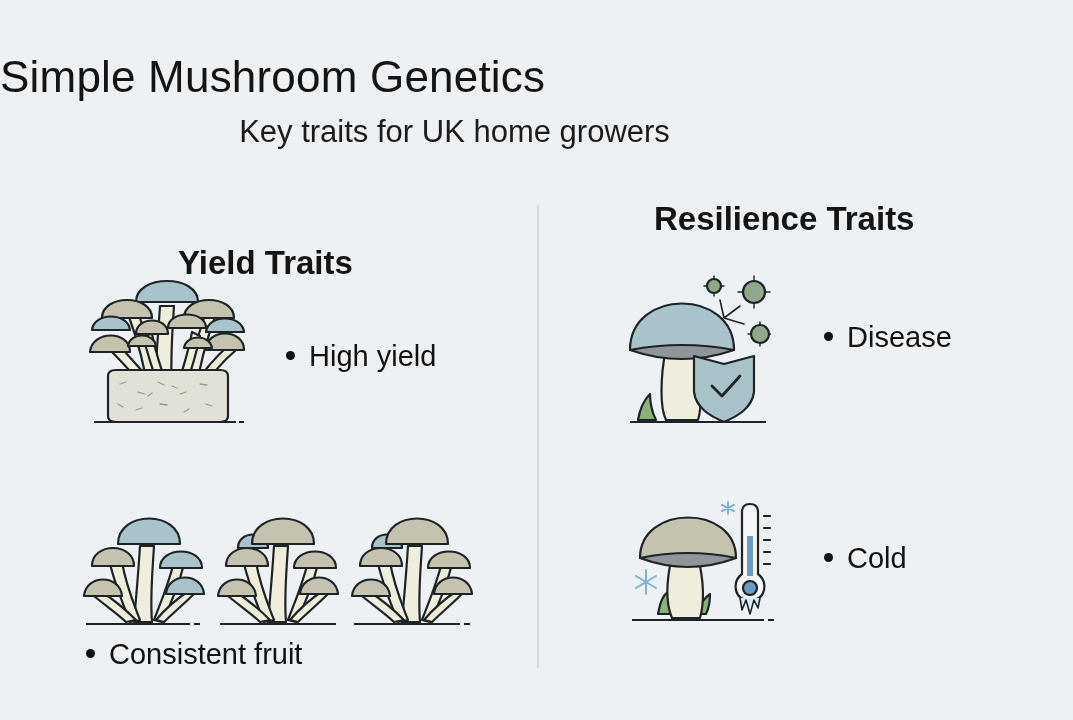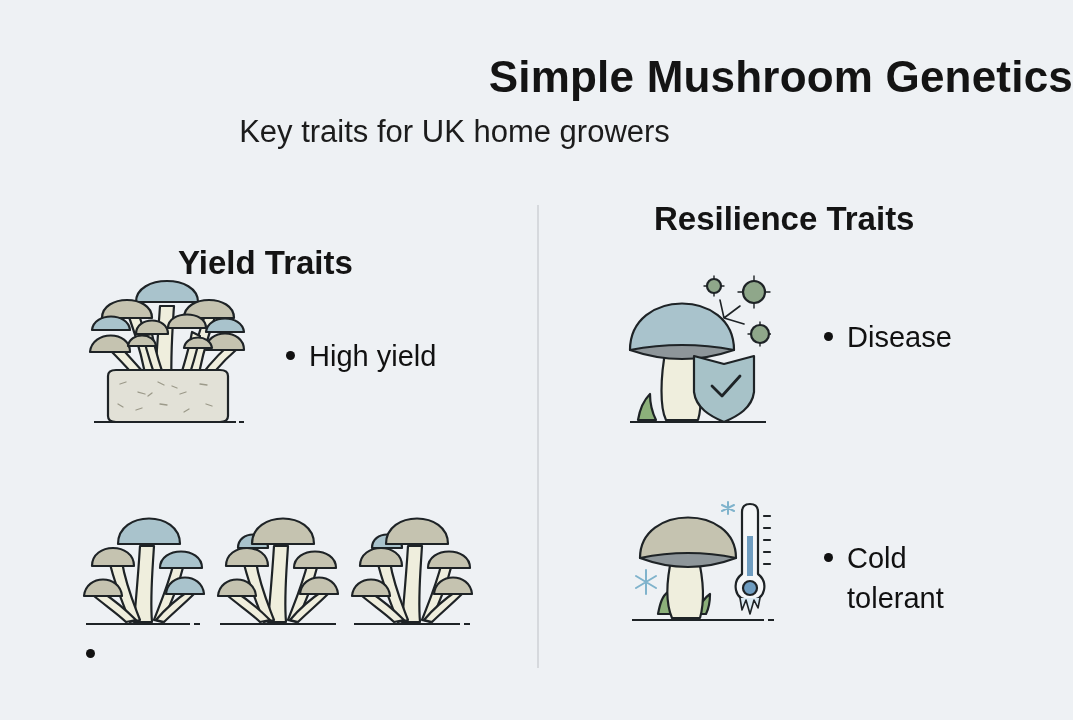--- a/index.html
+++ b/index.html
@@ -5,21 +5,21 @@
   html, body { margin:0; padding:0; }
   body {
     width:1073px; height:720px; overflow:hidden;
     background:#eef1f4;
     font-family:"Liberation Sans", sans-serif;
     color:#141414;
     position:relative;
   }
   .title {
     position:absolute; left:0; width:1073px; top:52px;
-    text-align:right; font-weight:bold; font-size:44px; letter-spacing:0.2px;
+    text-align:left; font-weight:normal; font-size:44px; letter-spacing:0.2px;
   }
   .subtitle {
     position:absolute; left:0; width:909px; top:114px;
     text-align:center; font-size:31px; color:#1c1c1c;
   }
   .col-heading {
     position:absolute; top:200px; font-weight:bold; font-size:33px;
   }
   .divider {
     position:absolute; left:537px; top:205px; width:1.5px; height:463px;
@@ -145,21 +145,21 @@
       <path d="M76 60 C76 38 118 38 118 60 Z" fill="#c5c3b0"></path>
       <path d="M0 88 C2 66 36 66 38 88 Z" fill="#c5c3b0"></path>
       <path d="M82 86 C84 64 118 64 120 86 Z" fill="#c5c3b0"></path>
     </g>
     <line x1="2" y1="116" x2="108" y2="116" stroke="#1e2326" stroke-width="2"></line>
     <line x1="112" y1="116" x2="118" y2="116" stroke="#1e2326" stroke-width="2"></line>
   </g>
 </svg>
 
 <div class="bullet" style="left:86px;top:634px;">
-  <span class="dot"></span>
+  <span class="dot"></span><span>Consistent fruit</span>
 </div>
 
 <svg class="icon" style="left:626px;top:268px;" width="145" height="158" viewBox="0 0 145 158">
   <g stroke="#1e2326" stroke-width="2.2" stroke-linejoin="round" stroke-linecap="round">
 
     <path d="M12 152 C14 140 18 132 24 126 C24 136 26 144 30 152 Z" fill="#8cb07a"></path>
 
     <path d="M40 80 C34 110 34 140 40 152 L72 152 C76 140 76 110 70 80 Z" fill="#efeedd"></path>
 
     <path d="M4 82 C4 20 108 20 108 82 Z" fill="#a9c3cc"></path>
@@ -200,14 +200,13 @@
   <g stroke="#7fb3cc" stroke-width="2" stroke-linecap="round">
     <path d="M16 74 v24 M6 80 l20 12 M6 92 l20 -12"></path>
     <path d="M98 6 v12 M92 9 l12 6 M92 15 l12 -6"></path>
   </g>
   <line x1="2" y1="124" x2="134" y2="124" stroke="#1e2326" stroke-width="2"></line>
   <line x1="138" y1="124" x2="144" y2="124" stroke="#1e2326" stroke-width="2"></line>
 </svg>
 
 <div class="bullet" style="left:824px;top:538px;">
   <span class="dot"></span><span>Cold</span>
-  <span class="indent">tolerant</span>
 </div>
 
 </body></html>

